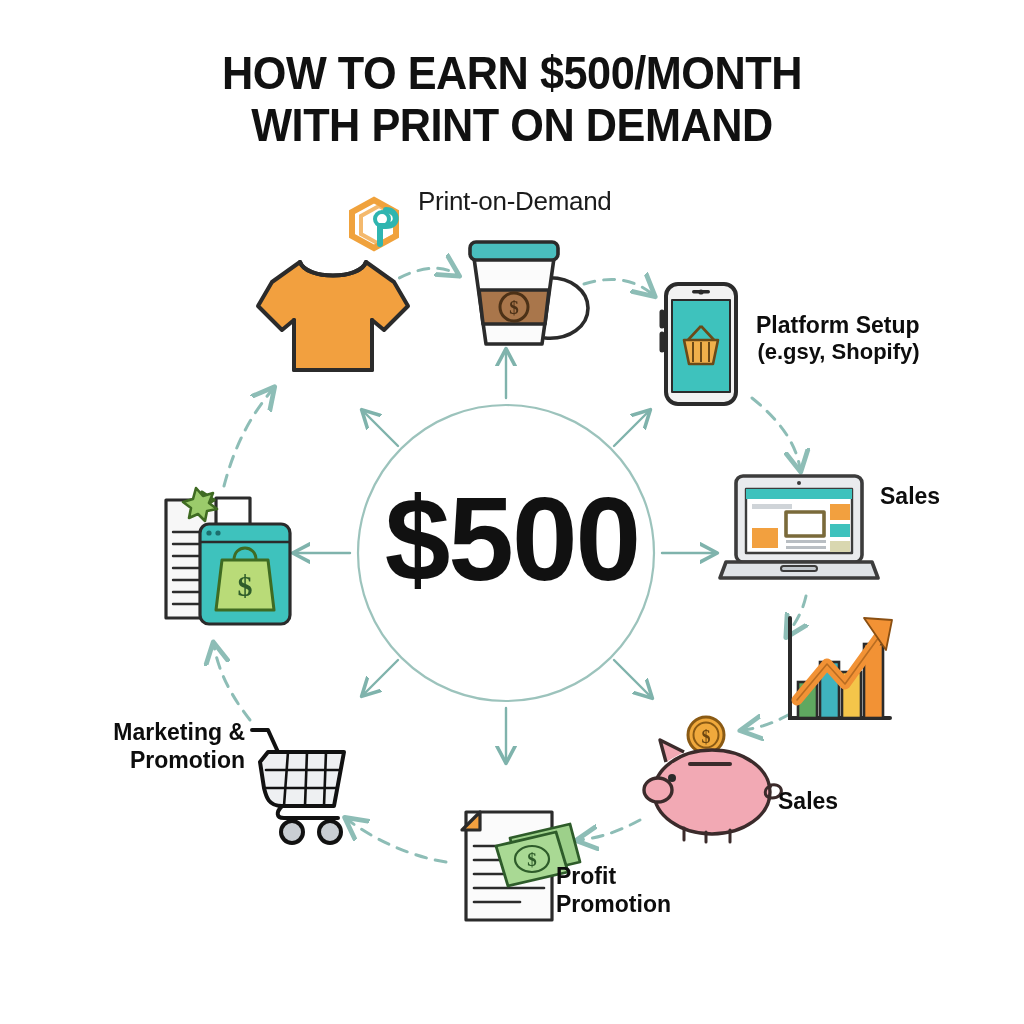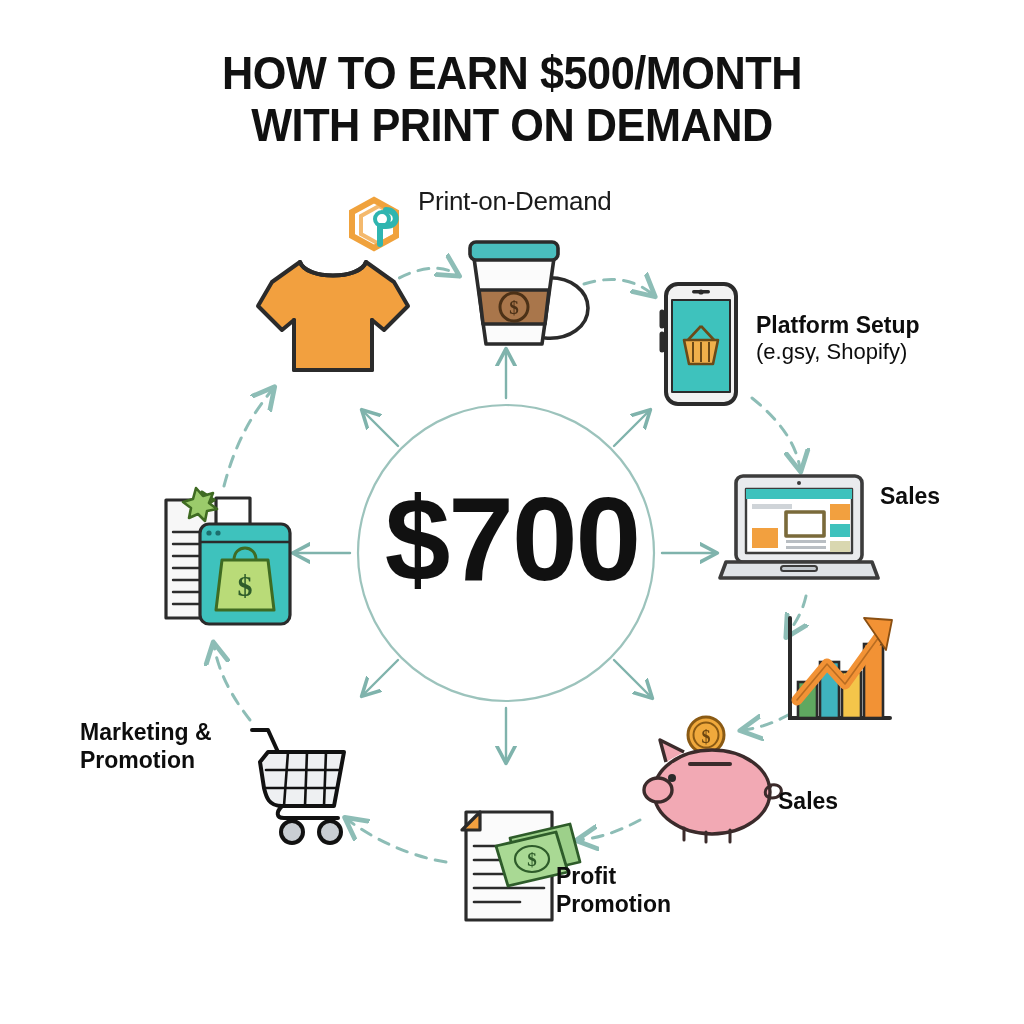--- a/index.html
+++ b/index.html
@@ -29,21 +29,21 @@
   svg.layer{position:absolute;left:0;top:0;width:1024px;height:1024px;}
 
   .label{
     position:absolute;
     color:#0d0d0d;
     font-weight:bold;
     font-size:23px;
     line-height:1.22;
     white-space:pre-line;
   }
-  .label .sub{display:block;font-weight:normal;font-size:22px;}
+  .label .sub{display:block;font-weight:bold;font-size:22px;}
 
   .center-amount{
     position:absolute;
     left:312px;top:480px;
     width:400px;
     text-align:center;
     font-size:118px;
     font-weight:bold;
     color:#111111;
     letter-spacing:-2px;
@@ -52,24 +52,24 @@
 
   .pod-wordmark{
     position:absolute;
     left:418px;top:186px;
     font-size:26px;
     color:#1b1b1b;
     letter-spacing:-0.3px;
   }
 
   .lbl-product-design{left:148px;top:278px;text-align:left;}
-  .lbl-platform{left:756px;top:283px;text-align:left;}
+  .lbl-platform{left:756px;top:283px;text-align:right;}
   .lbl-sales-laptop{left:880px;top:482px;}
   .lbl-sales-piggy{left:778px;top:787px;}
-  .lbl-marketing{left:80px;top:718px;width:165px;}
+  .lbl-marketing{left:80px;top:718px;text-align:right;width:165px;}
   .lbl-profit{left:556px;top:862px;text-align:left;}
 </style>
 </head>
 <body>
 
 <div id="stage">
 
   <div class="title">
     <span>HOW TO EARN $500/MONTH</span>
     <span class="l2">WITH PRINT ON DEMAND</span>
@@ -271,15 +271,15 @@
   <div class="label lbl-sales-laptop">Sales</div>
 
   <div class="label lbl-sales-piggy">Sales</div>
 
   <div class="label lbl-marketing">Marketing &amp;
 Promotion</div>
 
   <div class="label lbl-profit">Profit
 Promotion</div>
 
-  <div class="center-amount">$700</div>
+  <div class="center-amount">$500</div>
 
 </div>
 
 </body></html>

